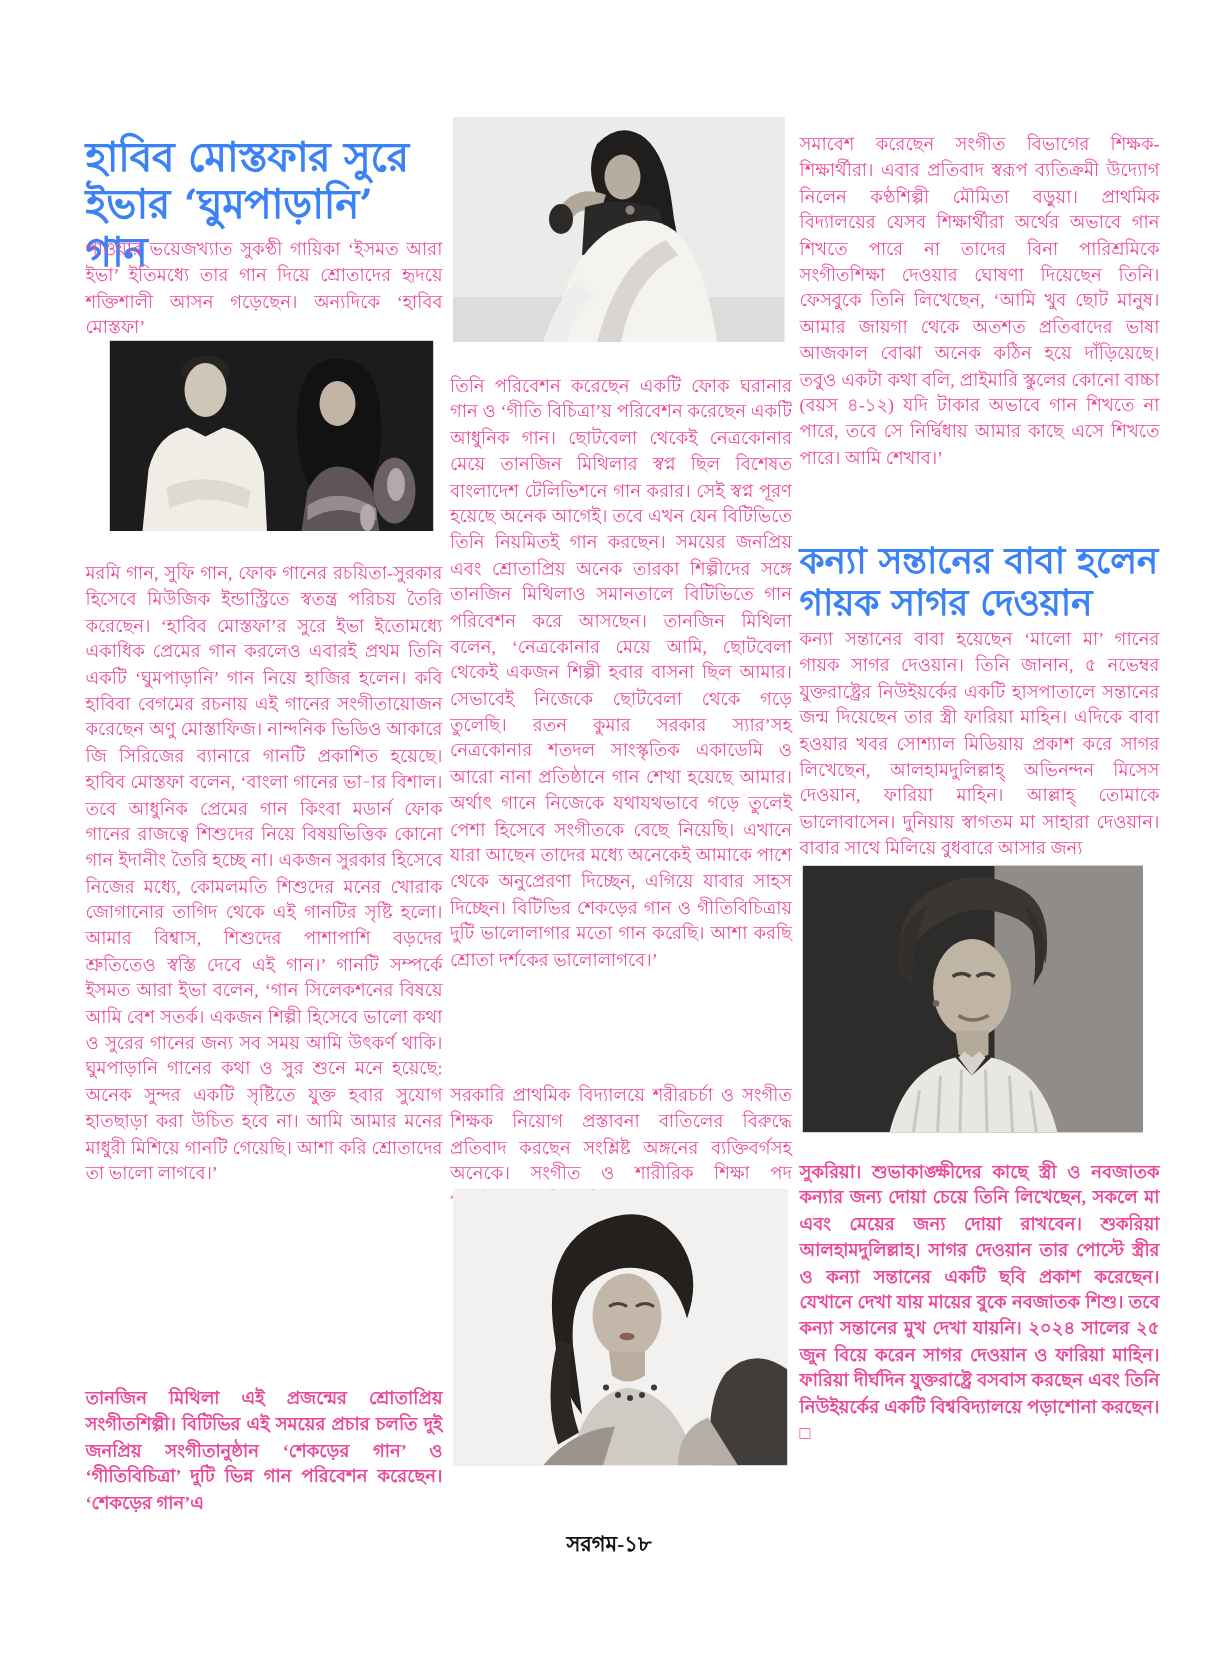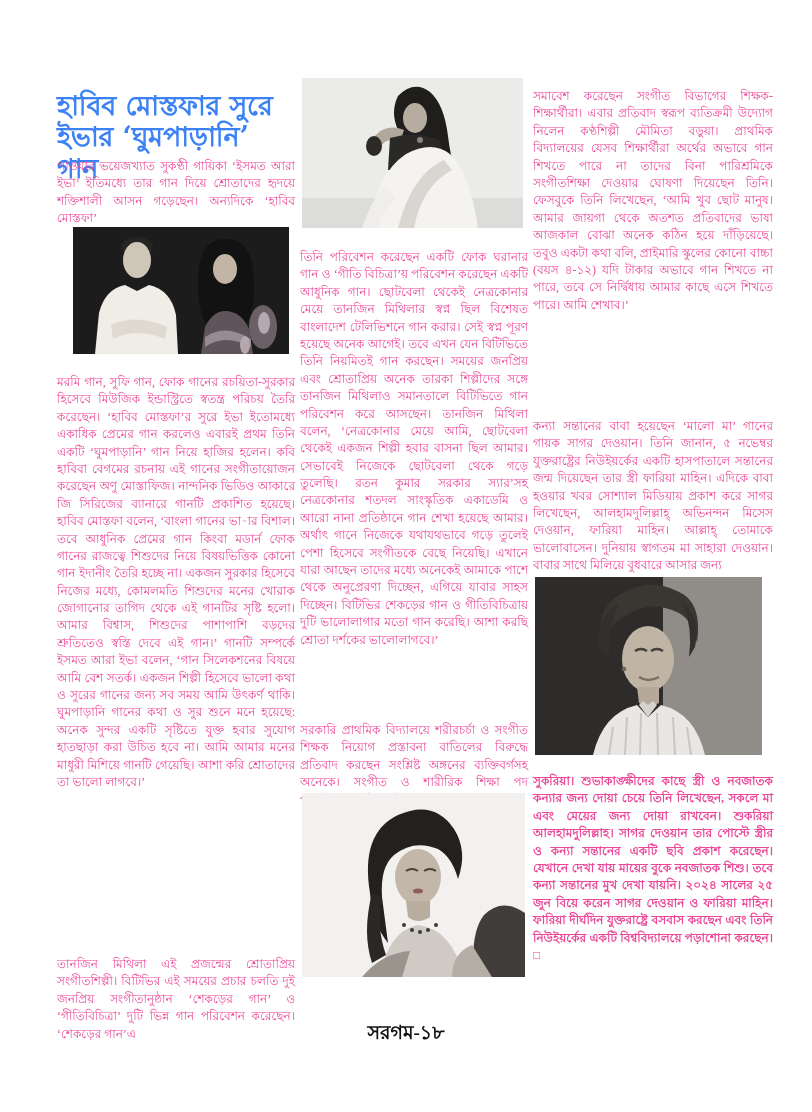--- a/index.html
+++ b/index.html
@@ -17,29 +17,29 @@
   }
   .h-xl{font-size:27px;}
   .h-lg{font-size:24px;}
   .body-text{
     font-size:12px;line-height:1.45;text-align:justify;
     color:#ec4899;word-break:break-word;
   }
   .photo{background:#ddd;overflow:hidden;line-height:0;}
   .photo svg{width:100%;height:100%;display:block;}
   .footer{
-    width:100%;text-align:center;font-size:19px;font-weight:bold;color:#111;
+    width:100%;text-align:center;font-size:14px;font-weight:bold;color:#111;
   }
   
   #c1-headline   {left:57px;  top:72px;  width:240px;}
   #c1-intro      {left:57px;  top:146px; width:238px; height:82px;}
   #c1-photo      {left:73px;  top:227px; width:216px; height:127px;}
   #c1-body       {left:57px;  top:362px; width:238px; height:482px;}
   #c1-headline2  {left:57px;  top:846px; width:240px;}
-  #c1-body2      {left:57px;  top:944px; width:238px; height:115px;}
+  #c1-body2      {left:57px;  top:912px; width:238px; height:115px;font-weight:bold;}
   
   #c2-photo      {left:302px; top:78px;  width:221px; height:150px;}
   #c2-body       {left:300px; top:237px; width:228px; height:432px;}
   #c2-headline   {left:300px; top:673px; width:228px;}
   #c2-body2      {left:300px; top:710px; width:228px; height:78px;}
   #c2-photo2     {left:302px; top:793px; width:223px; height:184px;}
   
   #c3-body       {left:533px; top:76px;  width:240px; height:262px;}
   #c3-headline   {left:533px; top:340px; width:240px;}
   #c3-body2      {left:533px; top:406px; width:240px; height:166px;}
@@ -130,20 +130,21 @@
         <circle cx="126" cy="137" r="2"></circle>
           <circle cx="134" cy="132" r="2"></circle>
       </g>
       <path d="M60,184 Q80,160 108,158 L100,184 Z" fill="#9b948d"></path>
       <path d="M150,184 Q150,160 170,152 L190,184 Z" fill="#b5aea6"></path>
     </svg>
   </div>
 
   <p id="c3-body" class="abs body-text">সমাবেশ করেছেন সংগীত বিভাগের শিক্ষক-শিক্ষার্থীরা। এবার প্রতিবাদ স্বরূপ ব্যতিক্রমী উদ্যোগ নিলেন কণ্ঠশিল্পী মৌমিতা বড়ুয়া। প্রাথমিক বিদ্যালয়ের যেসব শিক্ষার্থীরা অর্থের অভাবে গান শিখতে পারে না তাদের বিনা পারিশ্রমিকে সংগীতশিক্ষা দেওয়ার ঘোষণা দিয়েছেন তিনি। ফেসবুকে তিনি লিখেছেন, ‘আমি খুব ছোট মানুষ। আমার জায়গা থেকে অতশত প্রতিবাদের ভাষা আজকাল বোঝা অনেক কঠিন হয়ে দাঁড়িয়েছে। তবুও একটা কথা বলি, প্রাইমারি স্কুলের কোনো বাচ্চা (বয়স ৪-১২) যদি টাকার অভাবে গান শিখতে না পারে, তবে সে নির্দ্বিধায় আমার কাছে এসে শিখতে পারে। আমি শেখাব।’</p>
 
+  <h2 id="c3-headline" class="abs headline h-lg">কন্যা সন্তানের বাবা হলেন গায়ক সাগর দেওয়ান</h2>
 
   <p id="c3-body2" class="abs body-text">কন্যা সন্তানের বাবা হয়েছেন ‘মালো মা’ গানের গায়ক সাগর দেওয়ান। তিনি জানান, ৫ নভেম্বর যুক্তরাষ্ট্রের নিউইয়র্কের একটি হাসপাতালে সন্তানের জন্ম দিয়েছেন তার স্ত্রী ফারিয়া মাহিন। এদিকে বাবা হওয়ার খবর সোশ্যাল মিডিয়ায় প্রকাশ করে সাগর লিখেছেন, আলহামদুলিল্লাহ্ অভিনন্দন মিসেস দেওয়ান, ফারিয়া মাহিন। আল্লাহ্ তোমাকে ভালোবাসেন। দুনিয়ায় স্বাগতম মা সাহারা দেওয়ান। বাবার সাথে মিলিয়ে বুধবারে আসার জন্য</p>
 
   <div id="c3-photo" class="abs photo">
     <svg viewBox="0 0 227 178" preserveAspectRatio="none">
       <rect x="0" y="0" width="227" height="178" fill="#2e2c2a"></rect>
       <rect x="128" y="0" width="99" height="178" fill="#908d89"></rect>
 
       <path d="M66,70 Q58,26 96,12 Q118,2 142,14 Q168,24 162,66 Q158,44 144,36 Q116,22 92,38 Q72,48 66,70 Z" fill="#3a3733"></path>
       <path d="M64,72 Q60,40 84,26 Q72,52 74,80 Z" fill="#332f2c"></path>

